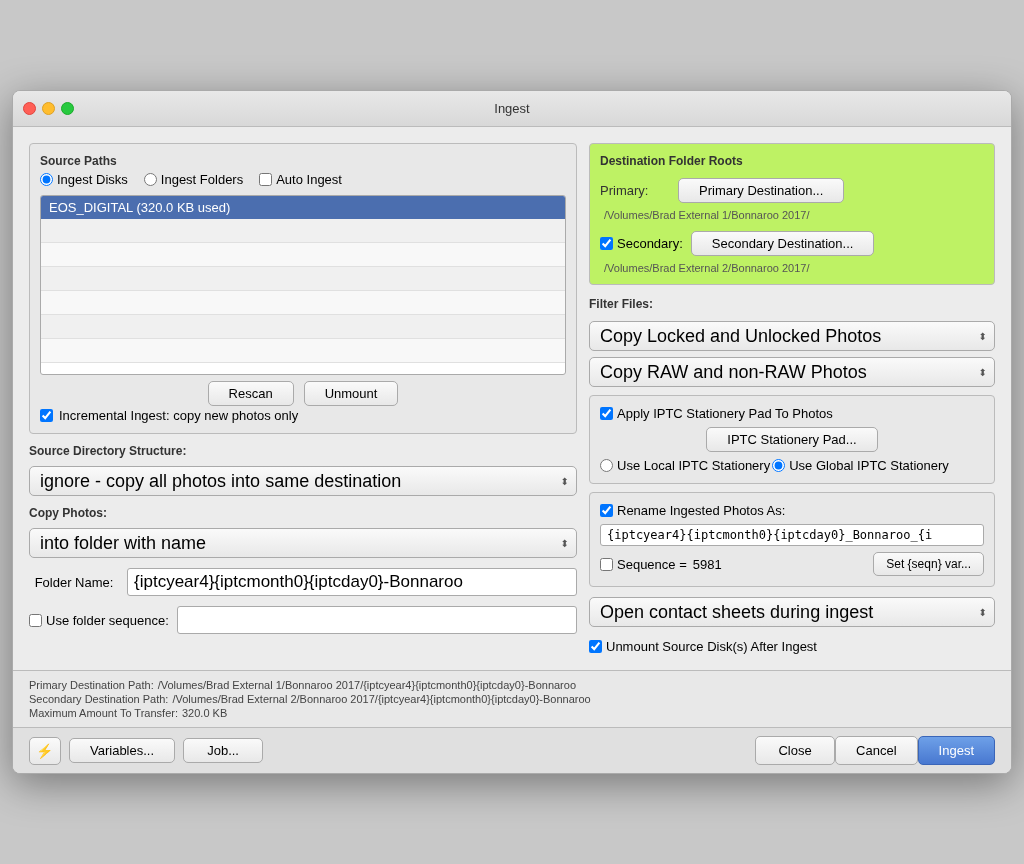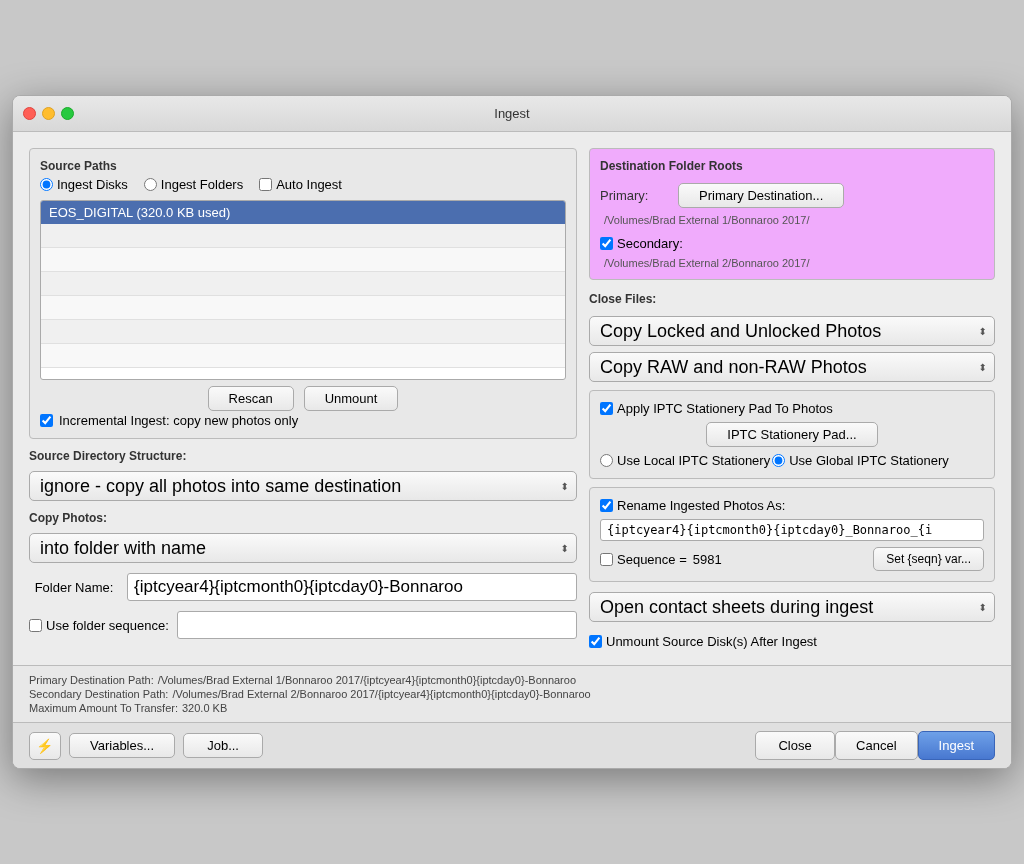--- a/index.html
+++ b/index.html
@@ -244,21 +244,21 @@
       border-radius: 5px;
       display: flex;
       align-items: center;
       justify-content: center;
       cursor: pointer;
       font-size: 14px;
     }
 
     
     .dest-section {
-      background: #f0abfc;
+      background: #bef264;
       border: 1px solid #bbb;
       border-radius: 4px;
       padding: 10px;
       display: flex;
       flex-direction: column;
       gap: 6px;
     }
     .dest-row {
       display: flex;
       align-items: center;
@@ -427,26 +427,27 @@
           <span class="dest-label">Primary:</span>
           <button class="btn">Primary Destination...</button>
         </div>
         <div class="path-text">/Volumes/Brad External 1/Bonnaroo 2017/</div>
 
         <div class="dest-row" style="margin-top:4px;">
           <label class="checkbox-label" style="min-width:70px;">
             <input type="checkbox" checked="" style="">
             <span>Secondary:</span>
           </label>
+          <button class="btn">Secondary Destination...</button>
         </div>
         <div class="path-text">/Volumes/Brad External 2/Bonnaroo 2017/</div>
       </div>
 
       <div class="filter-section">
-        <div class="section-label">Close Files:</div>
+        <div class="section-label">Filter Files:</div>
         <div class="select-wrapper">
           <select class="select-full">
             <option value="Copy Locked and Unlocked Photos">Copy Locked and Unlocked Photos</option>
           </select>
         </div>
         <div class="select-wrapper">
           <select class="select-full">
             <option value="Copy RAW and non-RAW Photos">Copy RAW and non-RAW Photos</option>
           </select>
         </div>

